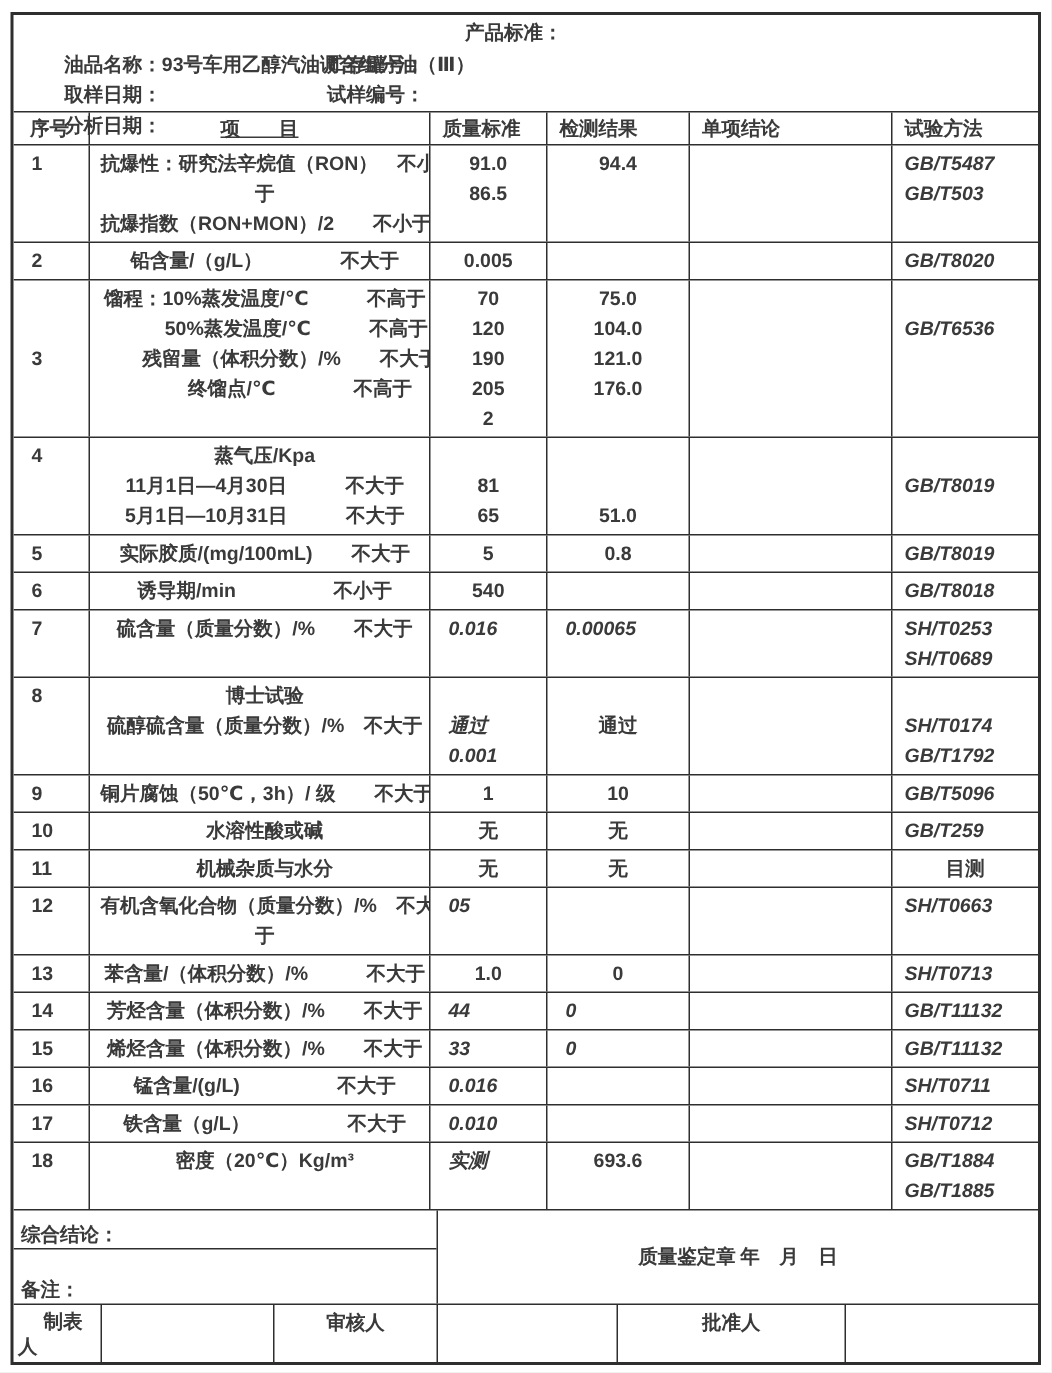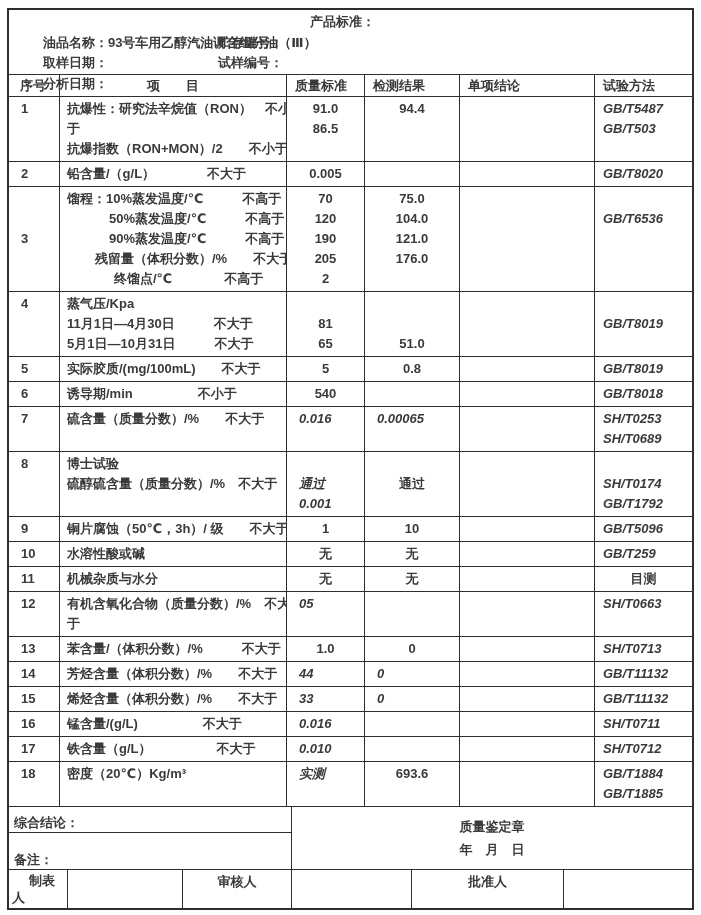--- a/index.html
+++ b/index.html
@@ -25,44 +25,44 @@
   .iline .pos-a{position:absolute;left:301px;top:0;}
   .iline .pos-b{position:absolute;left:209px;top:0;}
   
   .thead{
     flex:none;display:grid;grid-template-columns:51px 227px 78px 95px 135px 1fr;
     border-top:1px solid var(--line);border-bottom:1px solid var(--line);
     height:23px;box-sizing:border-box;align-items:center;
   }
   .hc{border-right:1px solid var(--line);align-self:stretch;display:flex;align-items:center;
       padding-left:8px;box-sizing:border-box;white-space:pre;}
-  .hc.cen{justify-content:center;padding-left:0;}
+  .hc.cen{justify-content:center;padding-left:0;text-decoration:underline;}
   .hc:last-child{border-right:none;}
   .hc.sn{padding-left:11px;}
   
   .tbody{flex:none;}
   .trow{display:grid;grid-template-columns:51px 227px 78px 95px 135px 1fr;
         border-bottom:1px solid var(--line);box-sizing:border-box;}
   .tc{border-right:1px solid var(--line);padding:2px 0;box-sizing:border-box;min-width:0;}
   .tc:last-child{border-right:none;}
   .ln{line-height:20px;min-height:20px;white-space:pre;overflow:hidden;}
   .tc.sn .ln{padding-left:12px;}
   .tc.sn.mid{display:flex;align-items:center;}
   .tc.sn.mid .ln{width:100%;}
-  .tc.item .ln{padding-left:7px;}
+  .tc.item .ln{padding-left:7px;text-align:center;}
   .tc.c{text-align:center;}
   .tc.l{text-align:left;}
   .tc.l .ln{padding-left:12px;font-style:italic;}
   .tc.method.l .ln{padding-left:8px;}
   
   .bottom{flex:1;display:grid;grid-template-columns:283px 1fr;min-height:62px;box-sizing:border-box;}
   .bleft{border-right:1px solid var(--line);display:flex;flex-direction:column;gap:12px;}
   .concl{flex:1;border-bottom:1px solid var(--line);padding:7px 0 0 5px;box-sizing:border-box;}
   .remarks{flex:1;padding:6px 0 0 5px;box-sizing:border-box;}
-  .stamp{display:flex;flex-direction:column;justify-content:center;align-items:center;gap:3px;}
+  .stamp{display:flex;flex-direction:row;justify-content:center;align-items:center;gap:3px;}
   .stamp div{line-height:20px;white-space:pre;}
   
   .signrow{flex:none;height:39px;display:grid;
     grid-template-columns:59px 115px 109px 120px 152px 1fr;
     border-top:1px solid var(--line);box-sizing:border-box;}
   .sc{border-right:1px solid var(--line);padding:2px 3px;box-sizing:border-box;line-height:17px;}
   .sc:last-child{border-right:none;}
   .sc.wrap{text-indent:17px;word-break:break-all;white-space:normal;}
   .sc.cen{display:flex;align-items:flex-start;justify-content:center;text-indent:0;padding-top:3px;text-align:center;}
 </style>
@@ -142,21 +142,20 @@
             <div class="ln">GB/T8020</div>
           </div>
         </div>
         <div class="trow">
           <div class="tc sn mid">
             <div class="ln">3</div>
           </div>
           <div class="tc item">
             <div class="ln">馏程：10%蒸发温度/℃　　　不高于</div>
             <div class="ln" style="padding-left: 49px;">50%蒸发温度/℃　　　不高于</div>
-            <div class="ln" style="padding-left: 49px;">90%蒸发温度/℃　　　不高于</div>
             <div class="ln" style="padding-left: 35px;">残留量（体积分数）/%　　不大于</div>
             <div class="ln" style="padding-left: 54px;">终馏点/℃　　　　不高于</div>
           </div>
           <div class="tc c">
             <div class="ln">70</div>
             <div class="ln">120</div>
             <div class="ln">190</div>
             <div class="ln">205</div>
             <div class="ln">2</div>
           </div>

